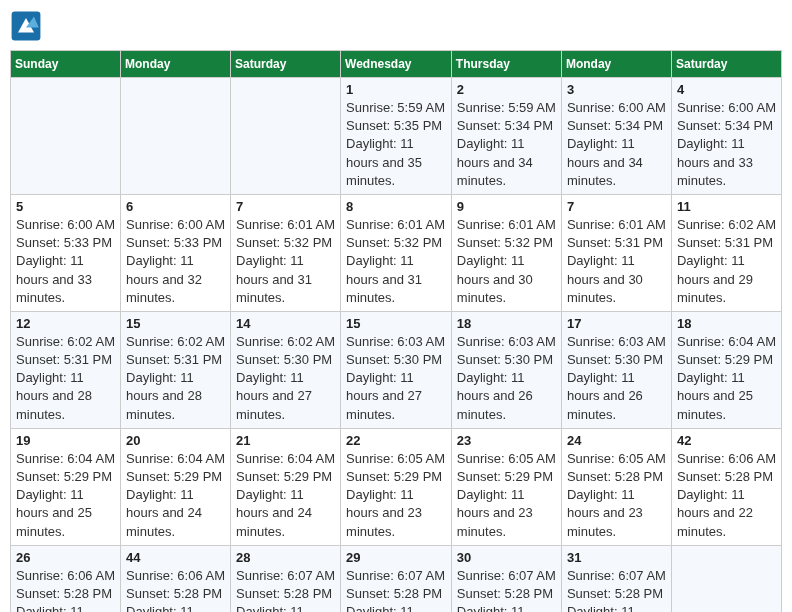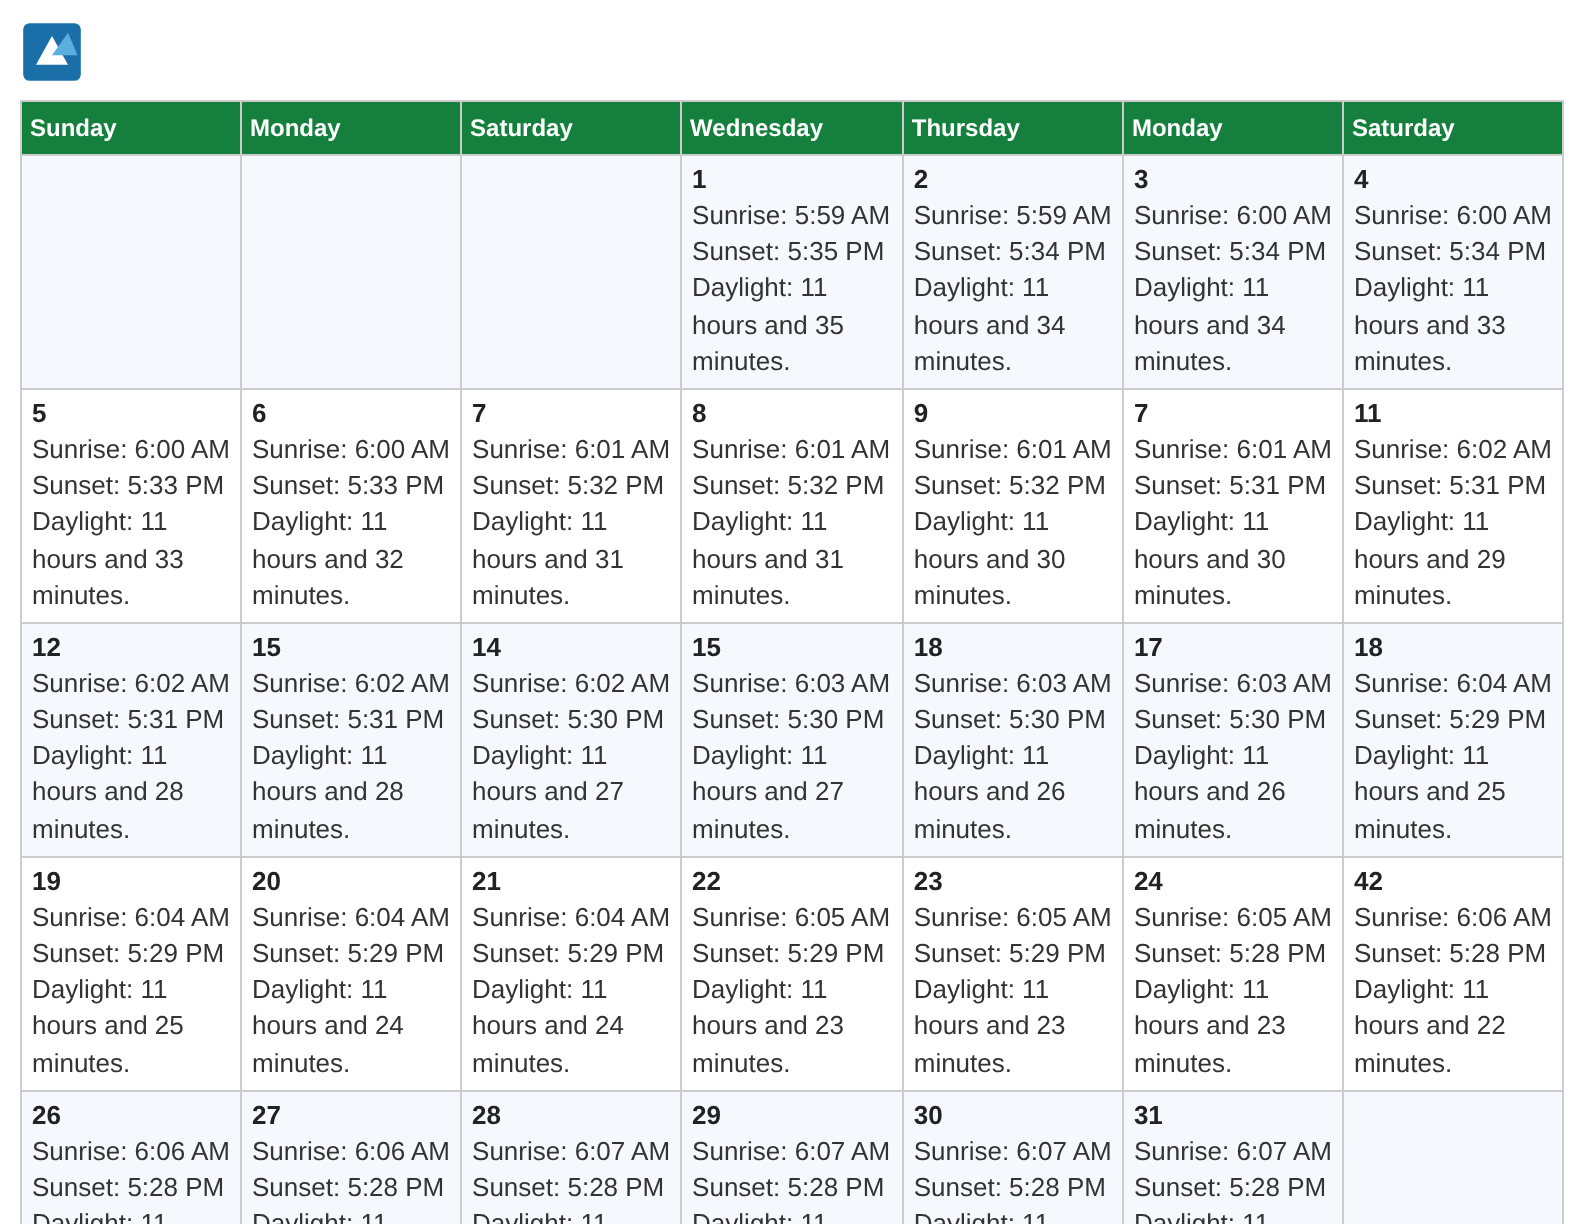--- a/index.html
+++ b/index.html
@@ -293,21 +293,21 @@
         </td>
       </tr>
       <tr>
         <td>
           <span class="day-num">26</span>
           <div class="cell-info">Sunrise: 6:06 AM
 Sunset: 5:28 PM
 Daylight: 11 hours and 22 minutes.</div>
         </td>
         <td>
-          <span class="day-num">27</span>
+          <span class="day-num">44</span>
           <div class="cell-info">Sunrise: 6:06 AM
 Sunset: 5:28 PM
 Daylight: 11 hours and 21 minutes.</div>
         </td>
         <td>
           <span class="day-num">28</span>
           <div class="cell-info">Sunrise: 6:07 AM
 Sunset: 5:28 PM
 Daylight: 11 hours and 21 minutes.</div>
         </td>

